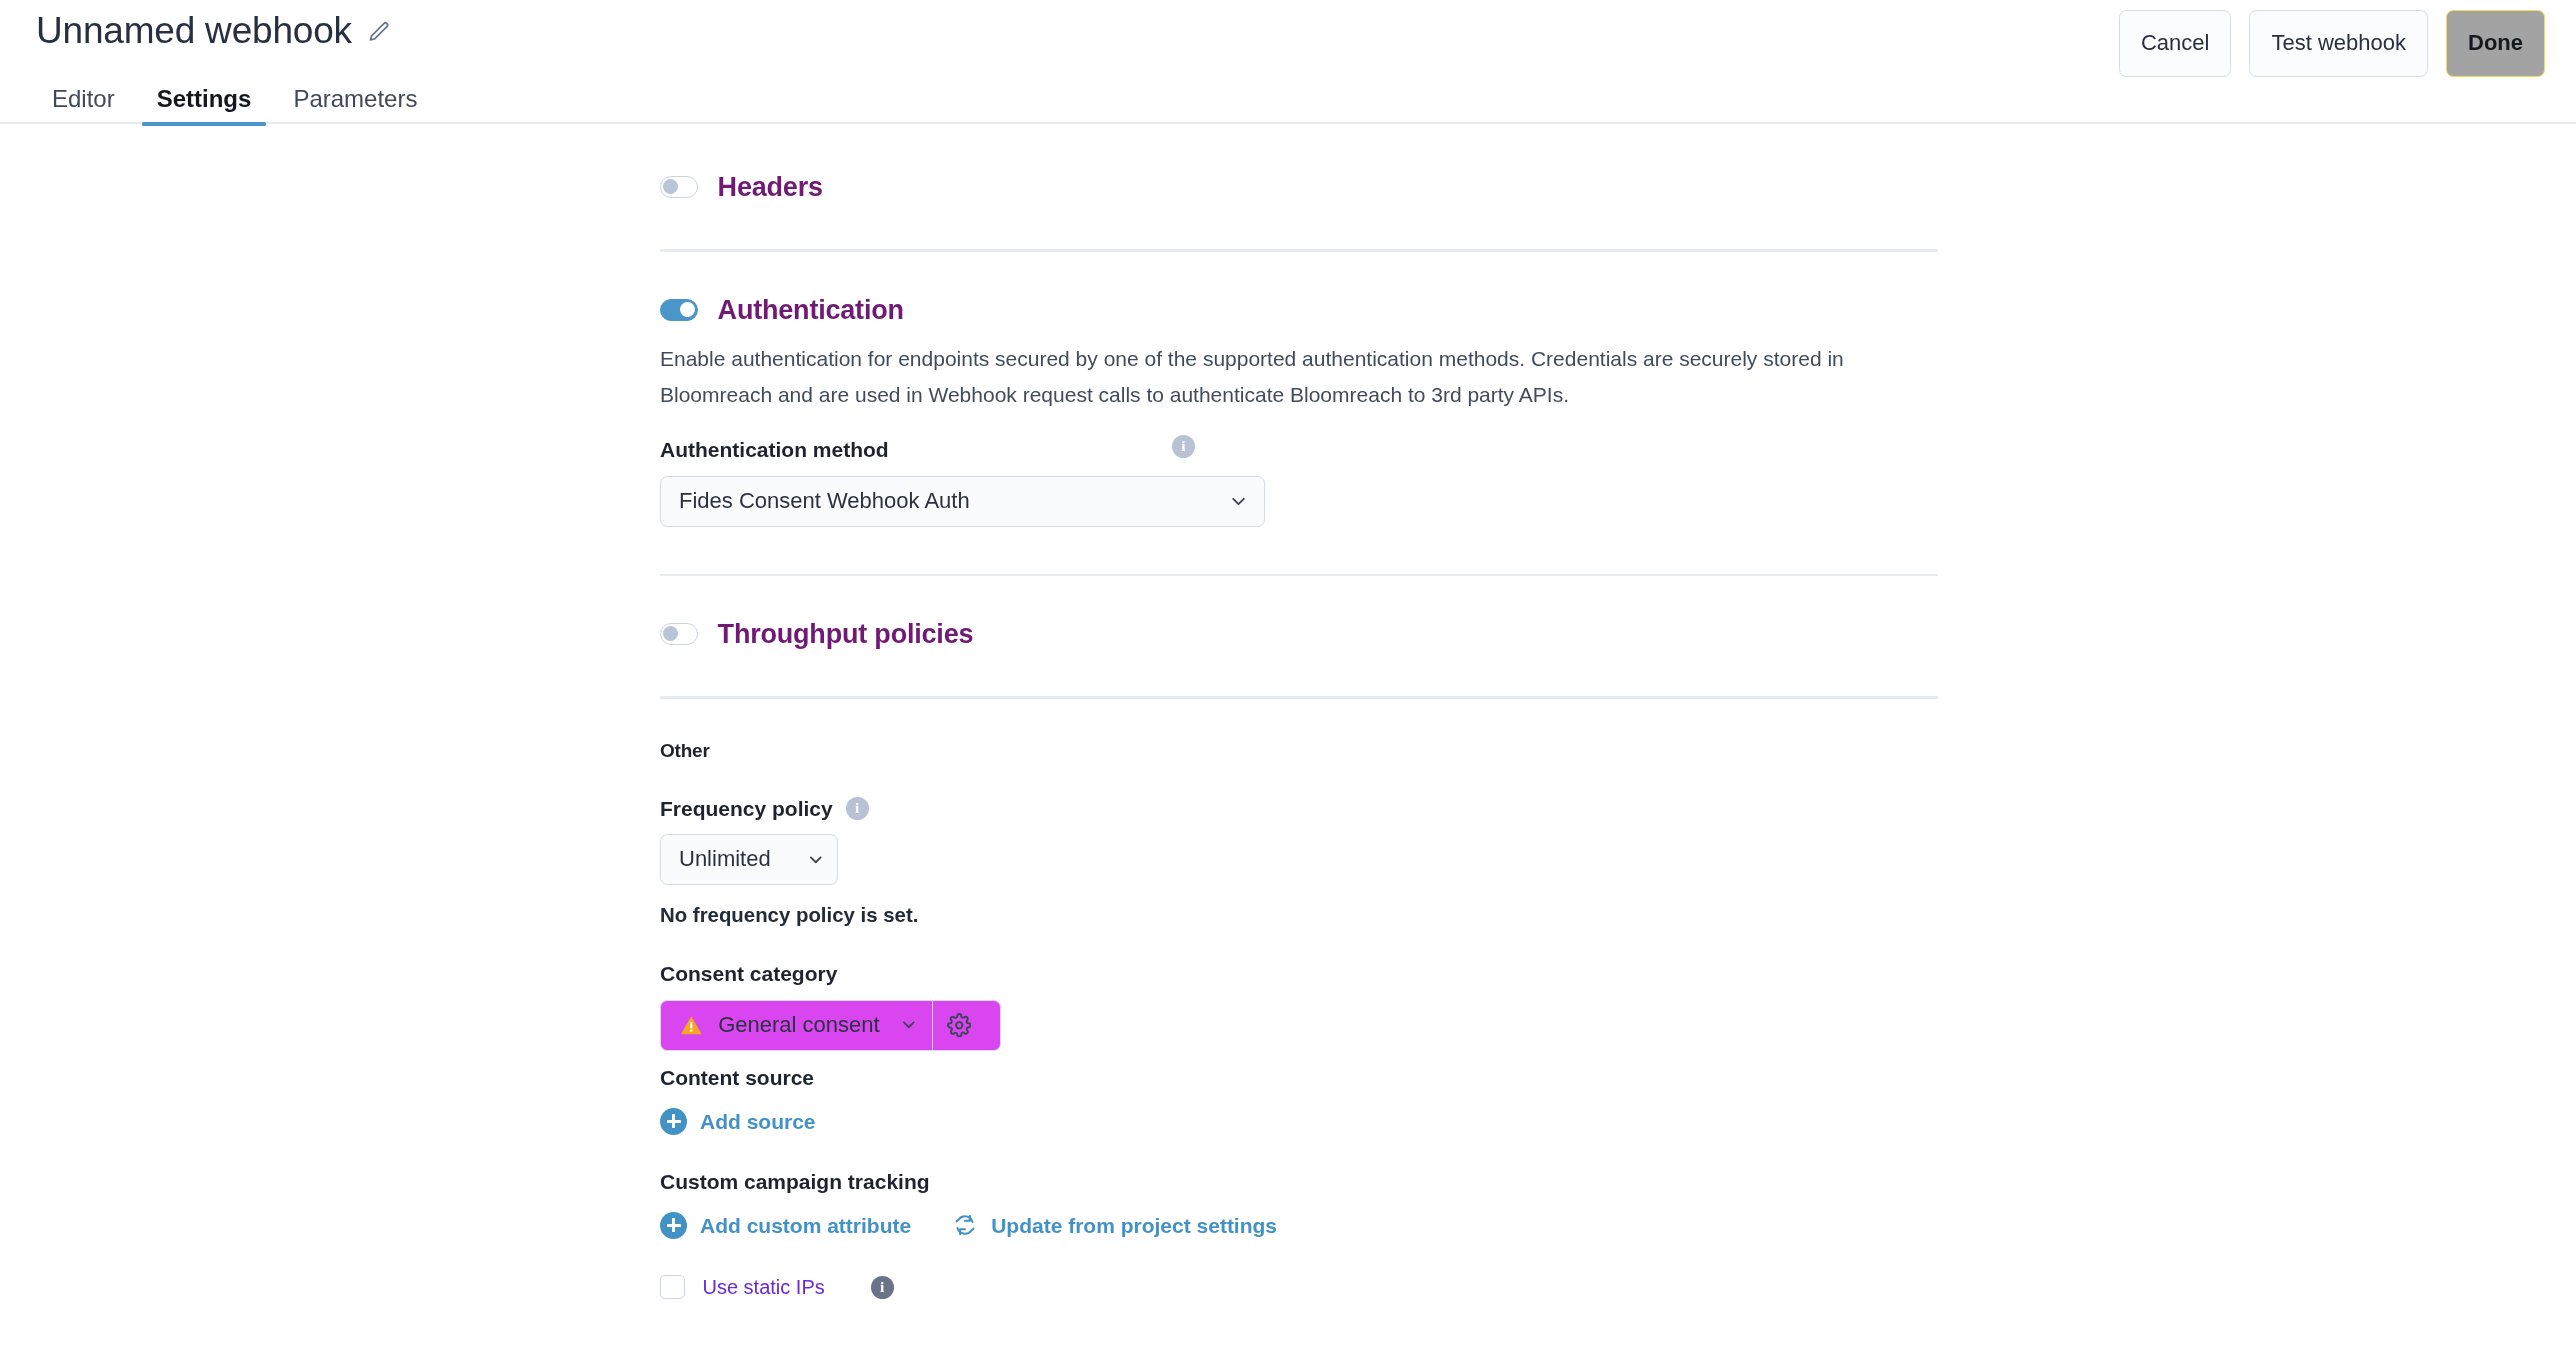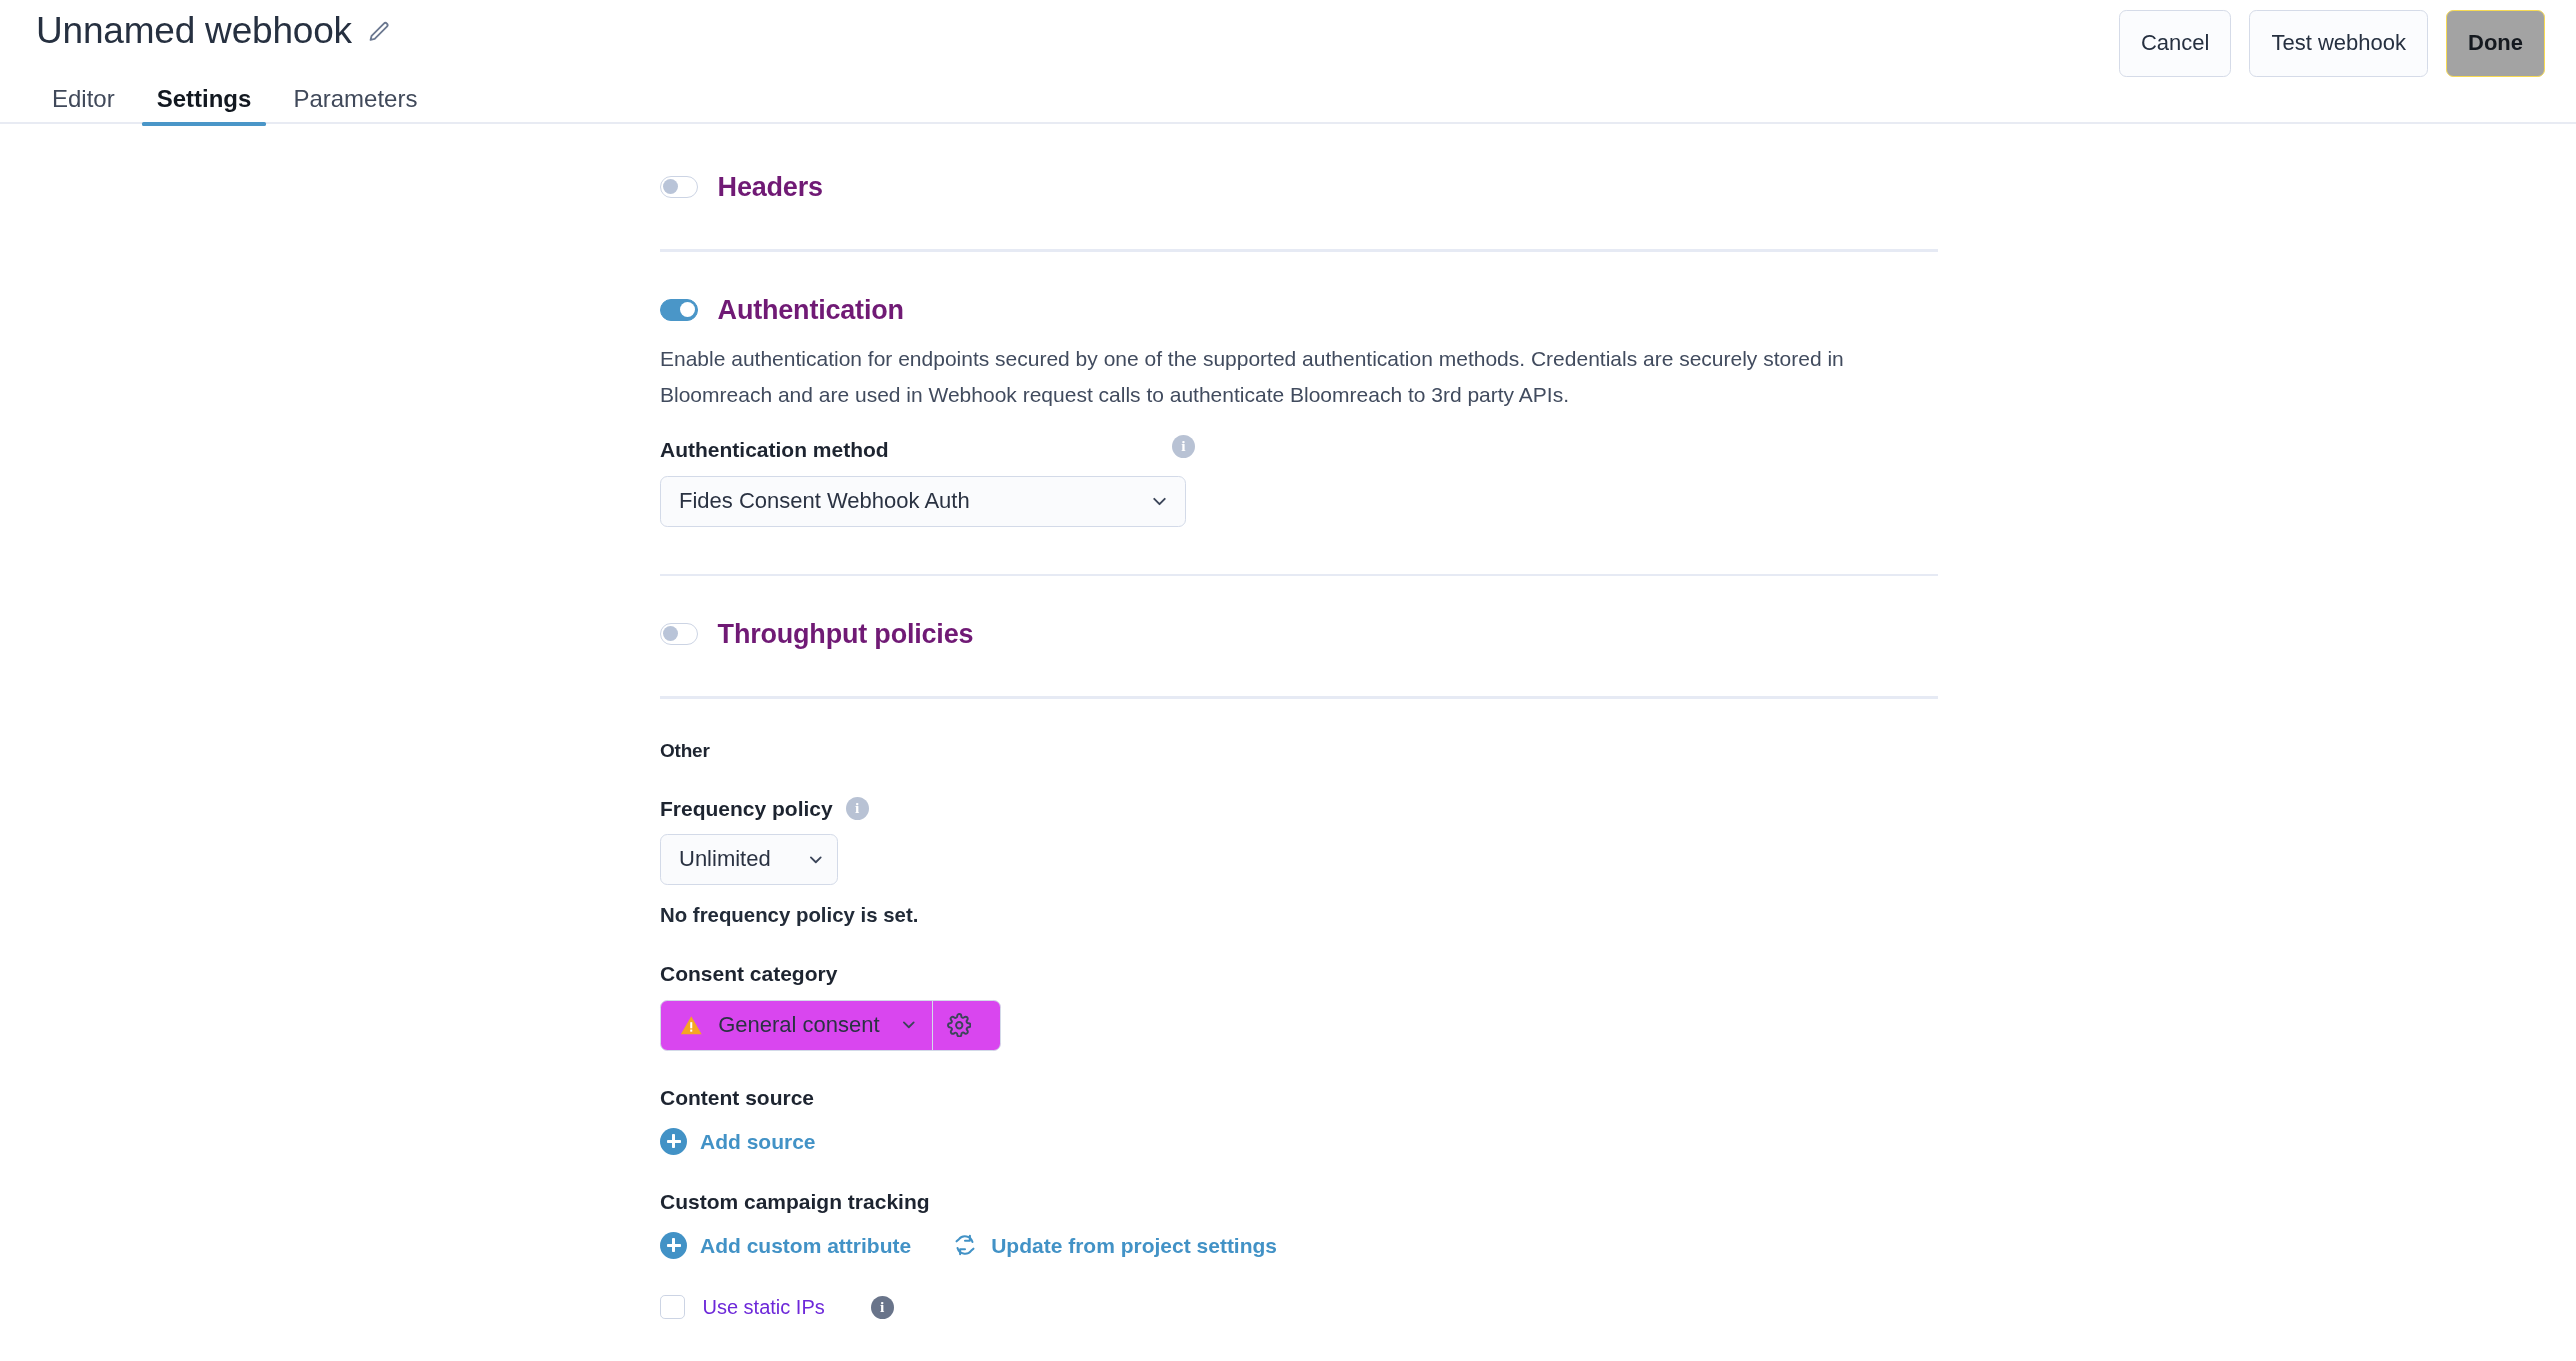--- a/index.html
+++ b/index.html
@@ -226,21 +226,21 @@
     border-radius: 7.3px;
     background: #fafbfd;
     display: inline-flex;
     align-items: center;
     justify-content: space-between;
     padding: 0 14.7px 0 18px;
     cursor: pointer;
     font-size: 22px;
     color: #2a3242;
   }
-  .select-wide { width: 526px; }
+  .select-wide { width: 605px; }
   .select-narrow { padding-right: 11.4px; }
   .chev {
     margin-left: 13px;
     display: inline-flex;
     align-items: center;
   }
 
   .hint {
     font-size: 20.4px;
     font-weight: 700;
@@ -442,21 +442,21 @@
       </span>
       <span class="combo-sep"></span>
       <span class="combo-gear">
         <svg width="24.5" height="24.5" viewBox="0 0 24 24" fill="none" stroke="#3b4559" stroke-width="1.9" stroke-linecap="round" stroke-linejoin="round">
           <circle cx="12" cy="12" r="3.1"></circle>
           <path d="M19.4 15a1.65 1.65 0 0 0 .33 1.82l.06.06a2 2 0 1 1-2.83 2.83l-.06-.06a1.65 1.65 0 0 0-1.82-.33 1.65 1.65 0 0 0-1 1.51V21a2 2 0 0 1-4 0v-.09A1.65 1.65 0 0 0 9 19.4a1.65 1.65 0 0 0-1.82.33l-.06.06a2 2 0 1 1-2.83-2.83l.06-.06a1.65 1.65 0 0 0 .33-1.82 1.65 1.65 0 0 0-1.51-1H3a2 2 0 0 1 0-4h.09A1.65 1.65 0 0 0 4.6 9a1.65 1.65 0 0 0-.33-1.82l-.06-.06a2 2 0 1 1 2.83-2.83l.06.06A1.65 1.65 0 0 0 9 4.6a1.65 1.65 0 0 0 1-1.51V3a2 2 0 0 1 4 0v.09a1.65 1.65 0 0 0 1 1.51 1.65 1.65 0 0 0 1.82-.33l.06-.06a2 2 0 1 1 2.83 2.83l-.06.06a1.65 1.65 0 0 0-.33 1.82V9a1.65 1.65 0 0 0 1.51 1H21a2 2 0 0 1 0 4h-.09a1.65 1.65 0 0 0-1.51 1z"></path>
         </svg>
       </span>
     </div>
 
-    <div class="field-label" style="margin-top:34px;">Content source</div>
+    <div class="field-label" style="margin-top:14px;">Content source</div>
 
     <div class="link-row" style="margin-top:18px;">
       <span class="blue-link">
         <span class="plus-circle"></span>
         <span>Add source</span>
       </span>
     </div>
 
     <div class="field-label" style="margin-top:34px;">Custom campaign tracking</div>
 

